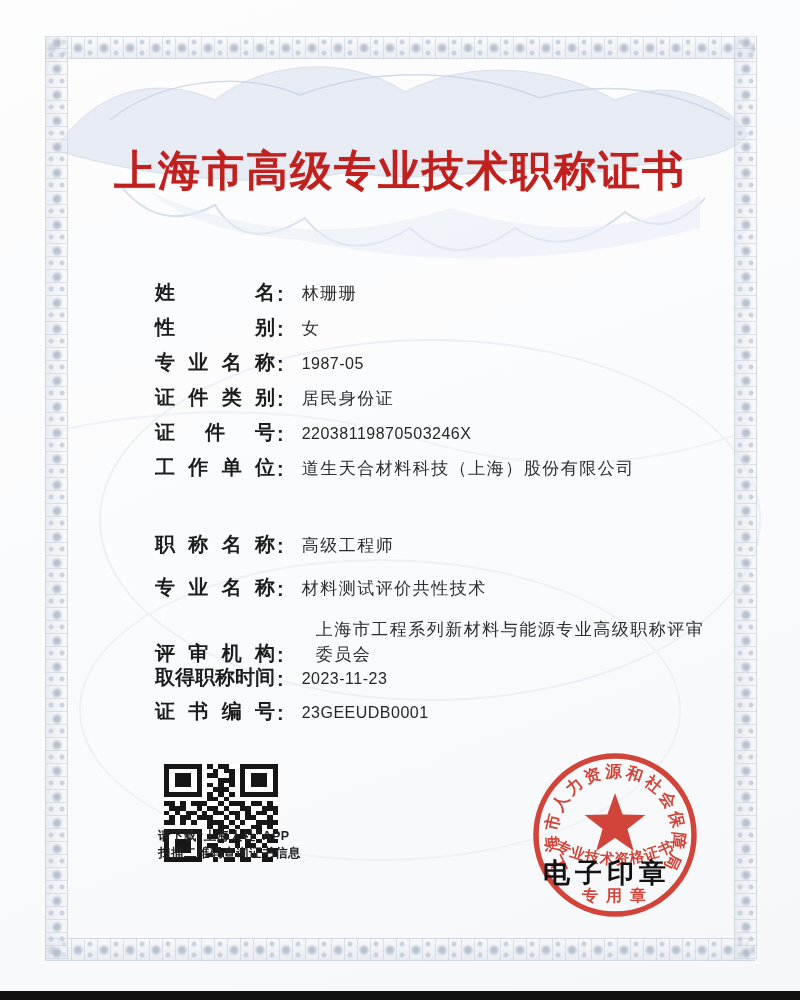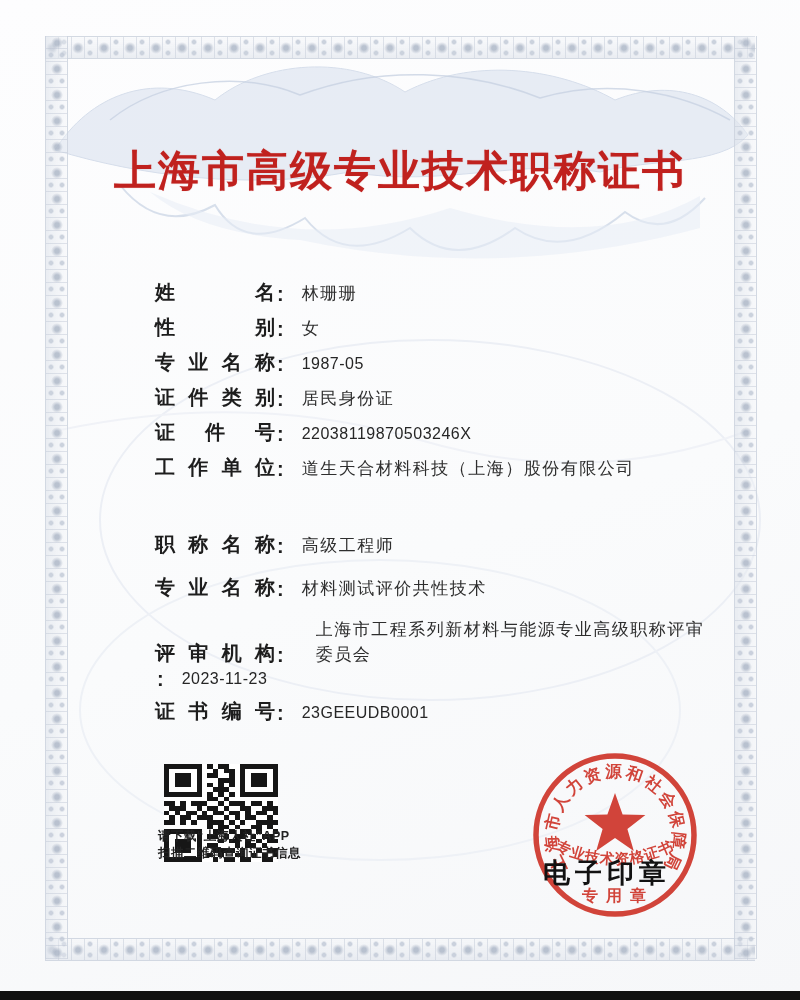--- a/index.html
+++ b/index.html
@@ -141,20 +141,21 @@
     </div>
     <div class="row">
       <span class="lbl">评审机构</span>
         <span class="colon">:</span>
       <span class="val val-wrap">上海市工程系列新材料与能源专业高级职称评审委员会</span>
     </div>
   </div>
 
   <div class="group g3">
     <div class="row">
+      <span class="lbl">取得职称时间</span>
         <span class="colon">:</span>
       <span class="val val-num">2023-11-23</span>
     </div>
     <div class="row">
       <span class="lbl">证书编号</span>
         <span class="colon">:</span>
       <span class="val val-num">23GEEUDB0001</span>
     </div>
   </div>
 

